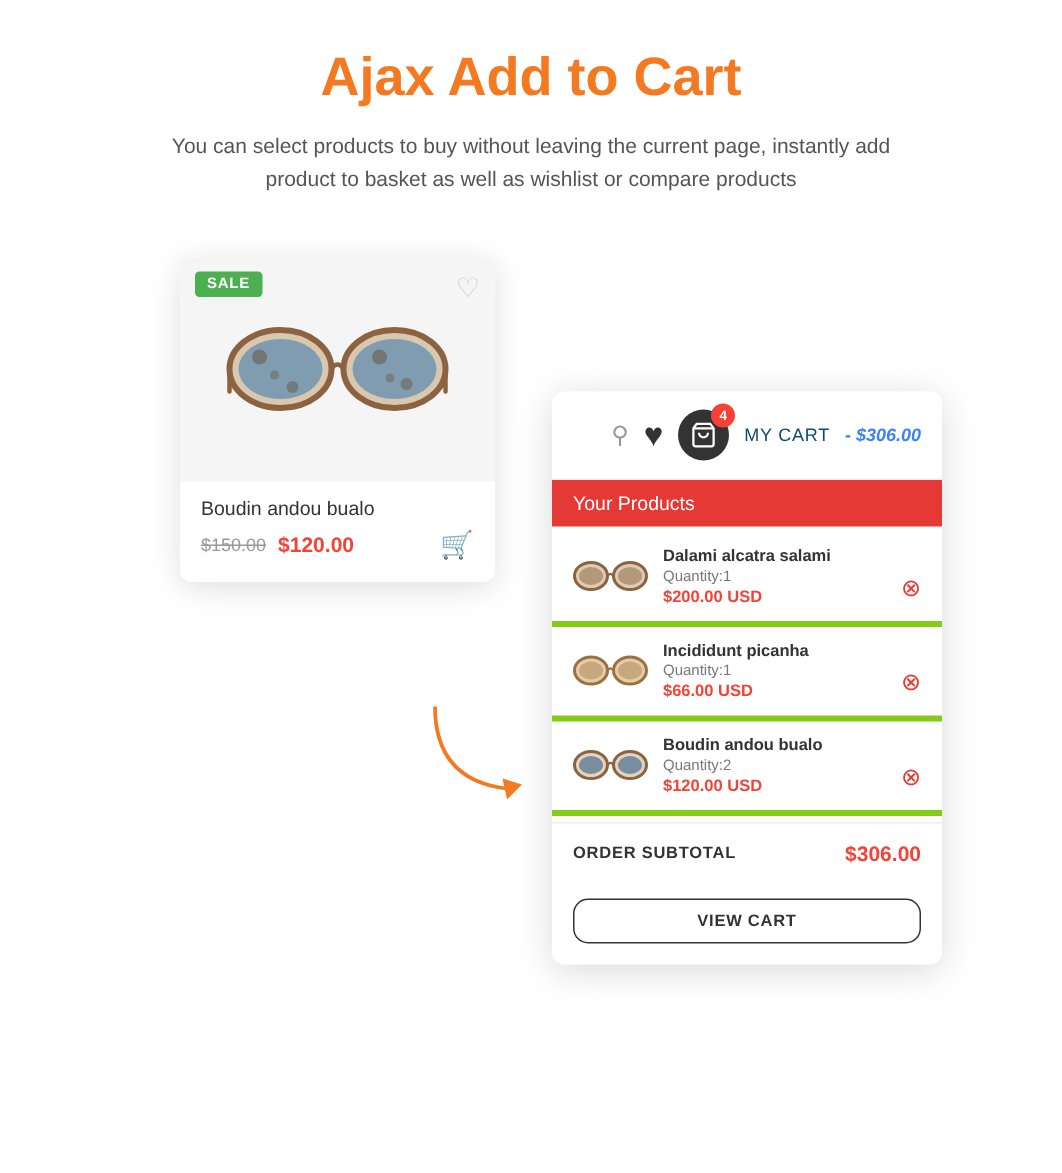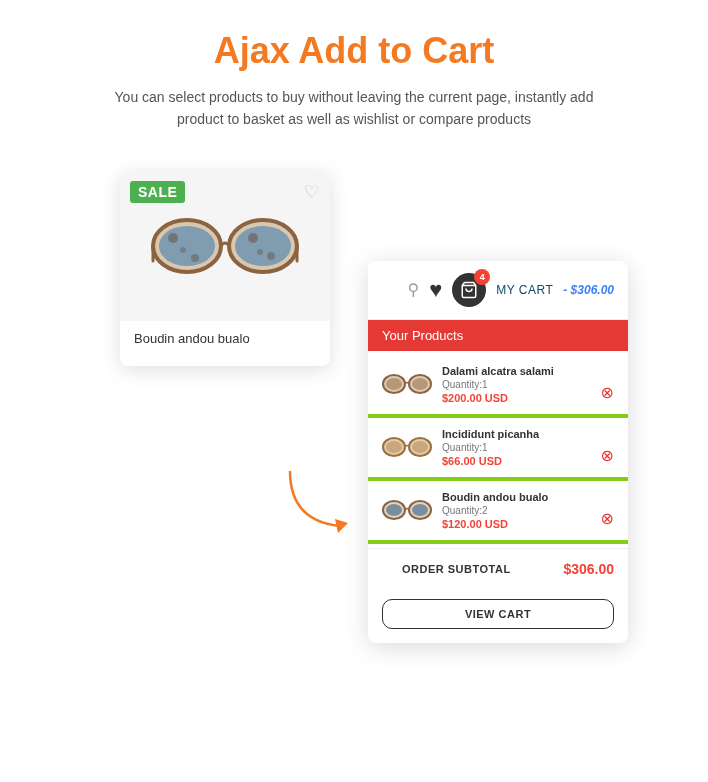--- a/index.html
+++ b/index.html
@@ -63,21 +63,21 @@
       justify-content: center;
       margin-bottom: 10px;
     }
 
     .sale-badge {
       position: absolute;
       top: 10px;
       left: 10px;
       background: #4caf50;
       color: #fff;
-      font-size: 14px;
+      font-size: 10px;
       font-weight: 700;
       padding: 3px 8px;
       border-radius: 3px;
       letter-spacing: 0.5px;
     }
 
     .wishlist-icon {
       position: absolute;
       top: 10px;
       right: 10px;
@@ -276,21 +276,20 @@
       align-items: center;
       padding: 12px 14px;
       border-top: 1px solid #eee;
     }
 
     .subtotal-label {
       font-size: 11px;
       font-weight: 700;
       color: #333;
       letter-spacing: 0.5px;
-      margin-left: 20px;
     }
 
     .subtotal-value {
       font-size: 14px;
       font-weight: 700;
       color: #f44336;
     }
 
     .cart-actions {
       display: flex;
@@ -370,20 +369,25 @@
         <path d="M76 40 Q80 34 84 40" fill="none" stroke="#8B6340" stroke-width="3"></path>
 
         <line x1="8" y1="40" x2="8" y2="55" stroke="#8B6340" stroke-width="3" stroke-linecap="round"></line>
         <line x1="8" y1="40" x2="8" y2="40" stroke="#8B6340" stroke-width="3"></line>
 
         <line x1="152" y1="40" x2="152" y2="55" stroke="#8B6340" stroke-width="3" stroke-linecap="round"></line>
       </svg>
     </div>
     <div class="product-info">
       <div class="product-name">Boudin andou bualo</div>
+      <div class="price-area">
+        <span class="old-price">$150.00</span>
+        <span class="new-price">$120.00</span>
+        <span class="cart-icon-small">🛒</span>
+      </div>
     </div>
   </div>
 
   <div class="arrow-container">
     <svg class="curved-arrow" viewBox="0 0 80 80" xmlns="http://www.w3.org/2000/svg">
       <path d="M10 10 Q 10 60 60 65" fill="none" stroke="#f47920" stroke-width="2.5" stroke-dasharray="none"></path>
       <polygon points="55,58 68,62 58,72" fill="#f47920"></polygon>
     </svg>
   </div>
 

